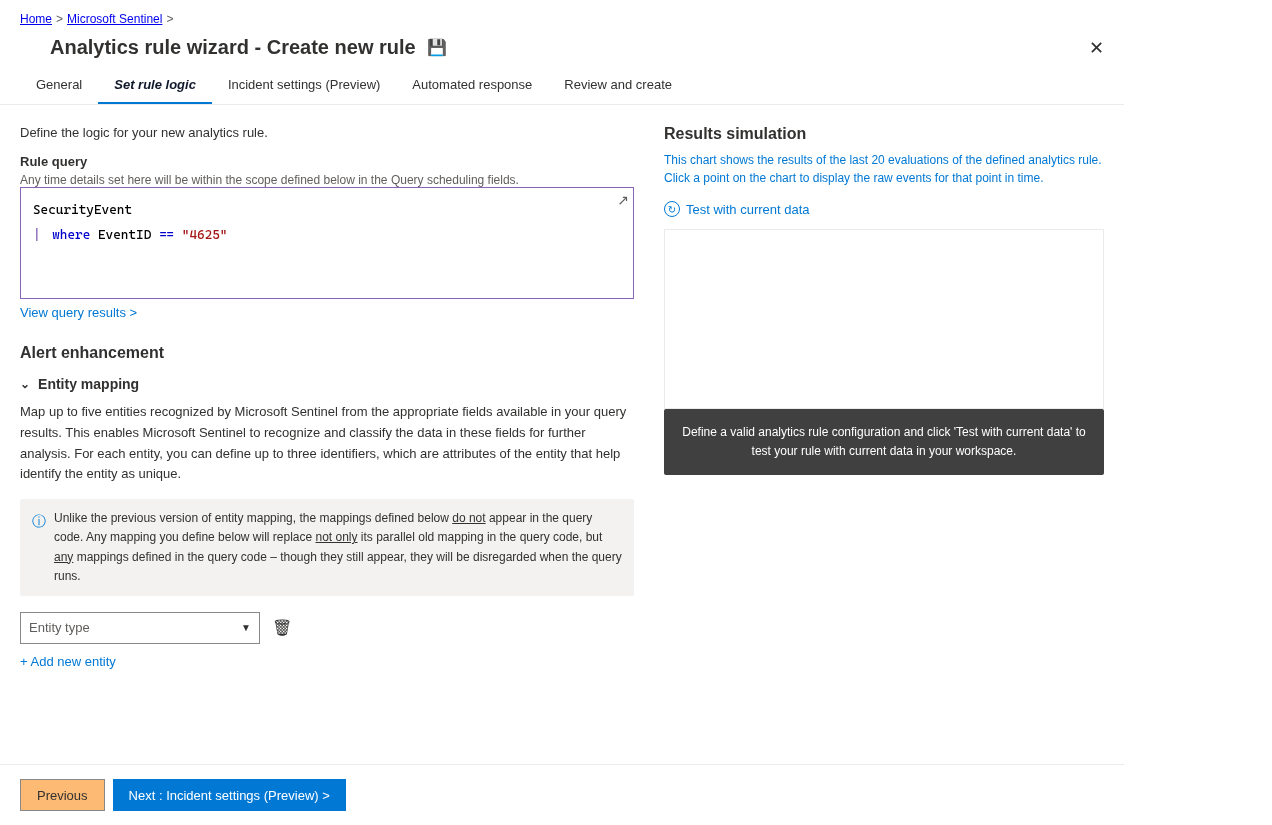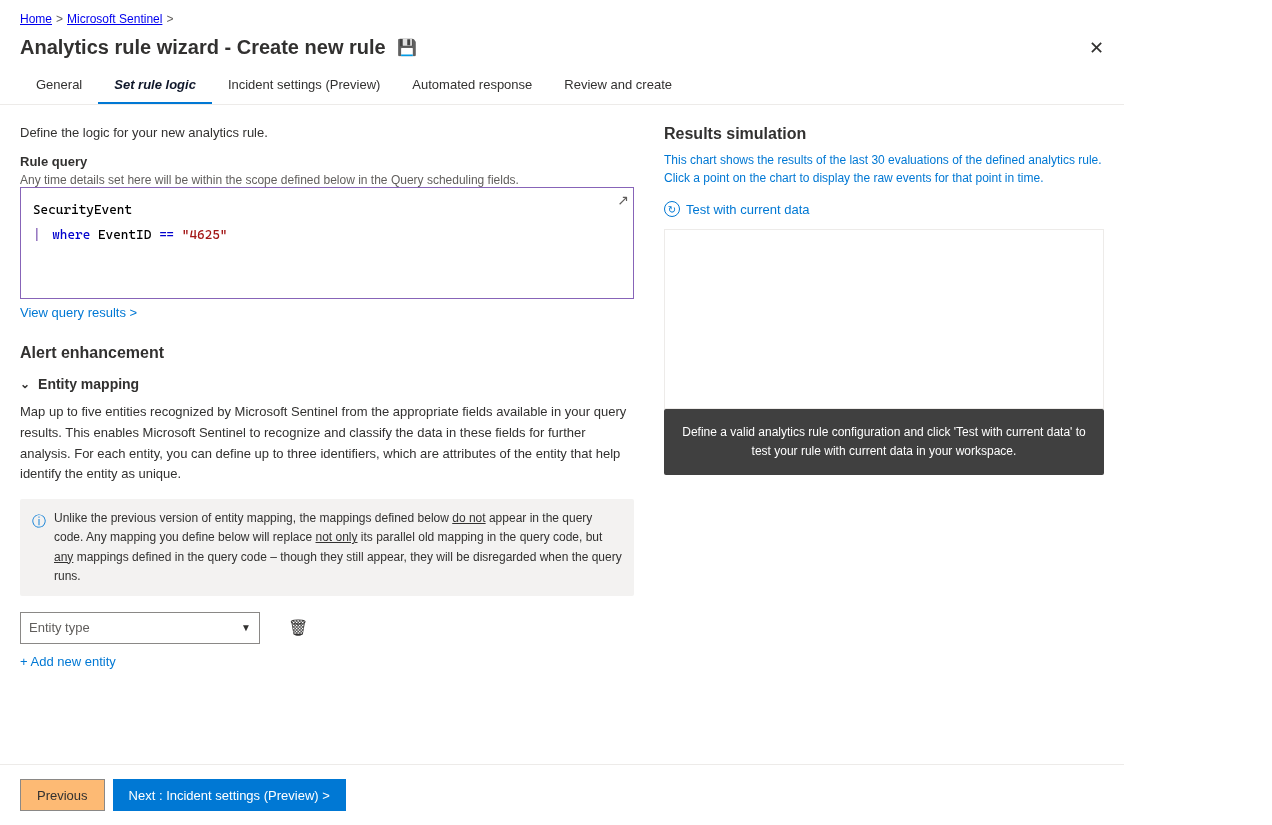--- a/index.html
+++ b/index.html
@@ -5,21 +5,21 @@
     * { box-sizing: border-box; margin: 0; padding: 0; }
     body { font-family: 'Segoe UI', Arial, sans-serif; font-size: 13px; color: #323130; background: #fff; }
 
     .page-container { width: 1124px; height: 825px; display: flex; flex-direction: column; overflow: hidden; }
 
     
     .breadcrumb { display: flex; align-items: center; padding: 12px 20px 6px 20px; font-size: 12px; color: #0078d4; gap: 4px; }
     .breadcrumb span { color: #605e5c; }
 
     
-    .title-bar { display: flex; padding: 4px 20px 8px 20px; gap: 12px; }
+    .title-bar { display: flex; padding: 4px 20px 8px 20px; gap: 12px; margin-left: 30px; }
     .title-bar h1 { font-size: 20px; font-weight: 600; color: #323130; }
     .title-bar .icon-btn { background: none; border: none; cursor: pointer; color: #323130; font-size: 16px; }
     .close-btn { margin-left: auto; background: none; border: none; cursor: pointer; font-size: 18px; color: #323130; }
 
     
     .tabs { display: flex; align-items: flex-start; border-bottom: 1px solid #edebe9; padding: 0 20px; gap: 0; }
     .tab { padding: 10px 16px; font-size: 13px; cursor: pointer; color: #323130; border-bottom: 2px solid transparent; white-space: nowrap; }
     .tab.active { color: #0f172a; border-bottom: 2px solid #0078d4; font-weight: 600; font-style: italic; }
 
     
@@ -51,21 +51,21 @@
     .collapsible-header .chevron { font-size: 12px; color: #323130; }
     .collapsible-header span { font-size: 14px; font-weight: 600; color: #323130; }
 
     .entity-mapping-desc { font-size: 13px; color: #323130; line-height: 1.6; margin-bottom: 14px; }
 
     .info-box { display: flex; gap: 8px; background: #f3f2f1; border-radius: 2px; padding: 10px 12px; margin-bottom: 16px; font-size: 12px; color: #323130; line-height: 1.6; }
     .info-icon { color: #0078d4; font-size: 14px; flex-shrink: 0; margin-top: 1px; }
     .info-box u { text-decoration: underline; }
 
     
-    .entity-row { display: flex; align-items: center; gap: 24px; margin-bottom: 10px; }
+    .entity-row { display: flex; align-items: center; gap: 8px; margin-bottom: 10px; }
     .entity-dropdown { display: flex; align-items: center; justify-content: space-between; border: 1px solid #8a8886; padding: 5px 8px; min-width: 240px; cursor: pointer; background: #fff; height: 32px; font-size: 13px; color: #605e5c; }
     .entity-dropdown .chevron-down { font-size: 10px; color: #323130; }
     .delete-icon { color: #323130; cursor: pointer; font-size: 16px; background: none; border: none; padding: 4px; }
 
     .add-entity-btn { display: flex; align-items: center; gap: 6px; color: #0078d4; cursor: pointer; font-size: 13px; background: none; border: none; padding: 0; }
 
     
     .right-panel { width: 440px; flex-shrink: 0; }
 
     .results-sim-title { font-size: 16px; font-weight: 600; color: #323130; margin-bottom: 8px; }
@@ -167,21 +167,21 @@
       </div>
 
       
       <button class="add-entity-btn">
         <span>+ Add new entity</span>
       </button>
     </div>
 
     <div class="right-panel">
       <div class="results-sim-title">Results simulation</div>
-      <div class="results-sim-desc">This chart shows the results of the last 30 evaluations of the defined analytics rule. Click a point on the chart to display the raw events for that point in time.</div>
+      <div class="results-sim-desc">This chart shows the results of the last 20 evaluations of the defined analytics rule. Click a point on the chart to display the raw events for that point in time.</div>
 
       <div class="test-link">
         <span style="border: 1.5px solid #0078d4; border-radius: 50%; width:16px; height:16px; display:inline-flex; align-items:center; justify-content:center; font-size:10px;">↻</span>
         <span>Test with current data</span>
       </div>
 
       <div class="chart-placeholder"></div>
 
       <div class="tooltip-box">Define a valid analytics rule configuration and click 'Test with current data' to test your rule with current data in your workspace.</div>
     </div>

